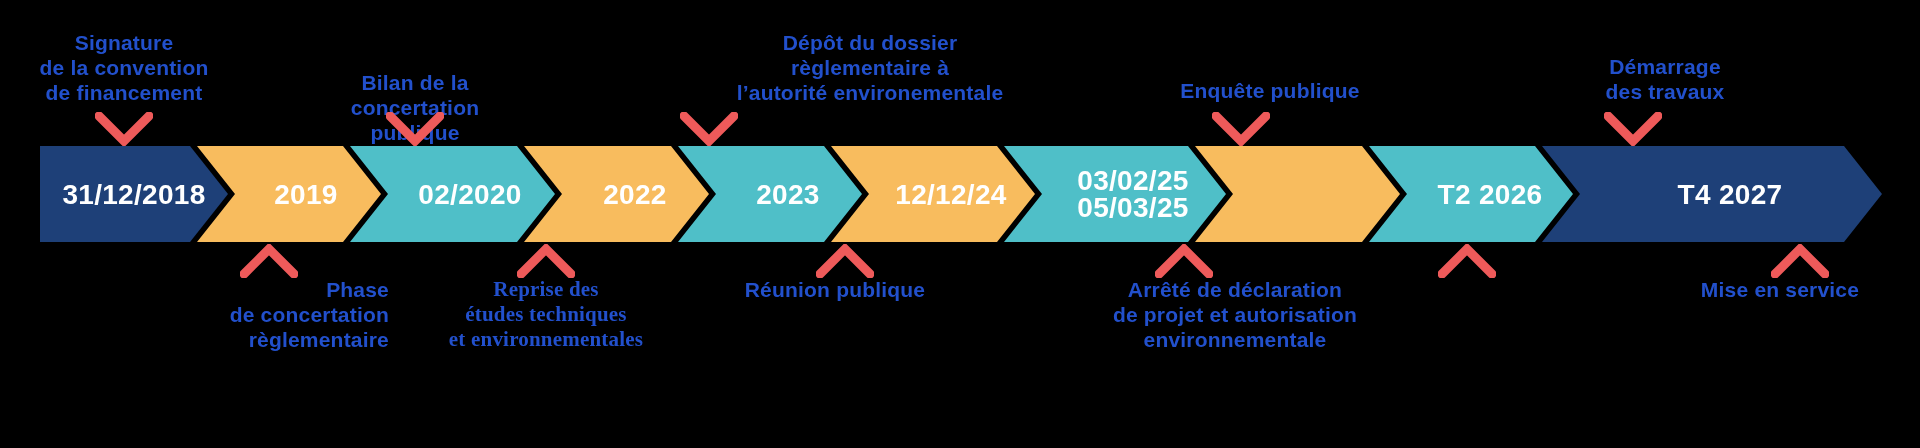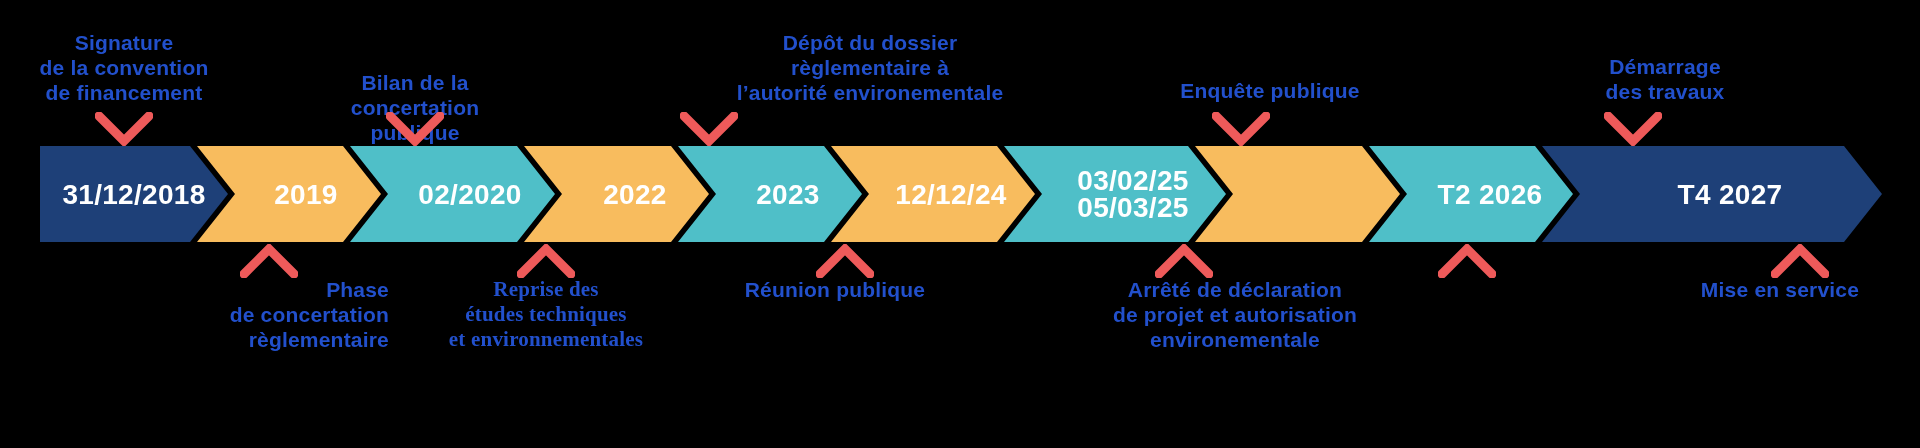--- a/index.html
+++ b/index.html
@@ -191,17 +191,17 @@
 règlementaire</div>
 
   <div class="annotation bottom" style="left:416px; top:277px; width:260px;font-family:Liberation Serif, serif;">Reprise des
 études techniques
 et environnementales</div>
 
   <div class="annotation bottom" style="left:685px; top:277px; width:300px;text-align:center;">Réunion publique</div>
 
   <div class="annotation bottom" style="left:1035px; top:277px; width:400px;">Arrêté de déclaration
 de projet et autorisation
-environementale</div>
+environnementale</div>
 
   <div class="annotation bottom" style="left:1660px; top:277px; width:240px;">Mise en service</div>
 
 </div>
 
 </body></html>

